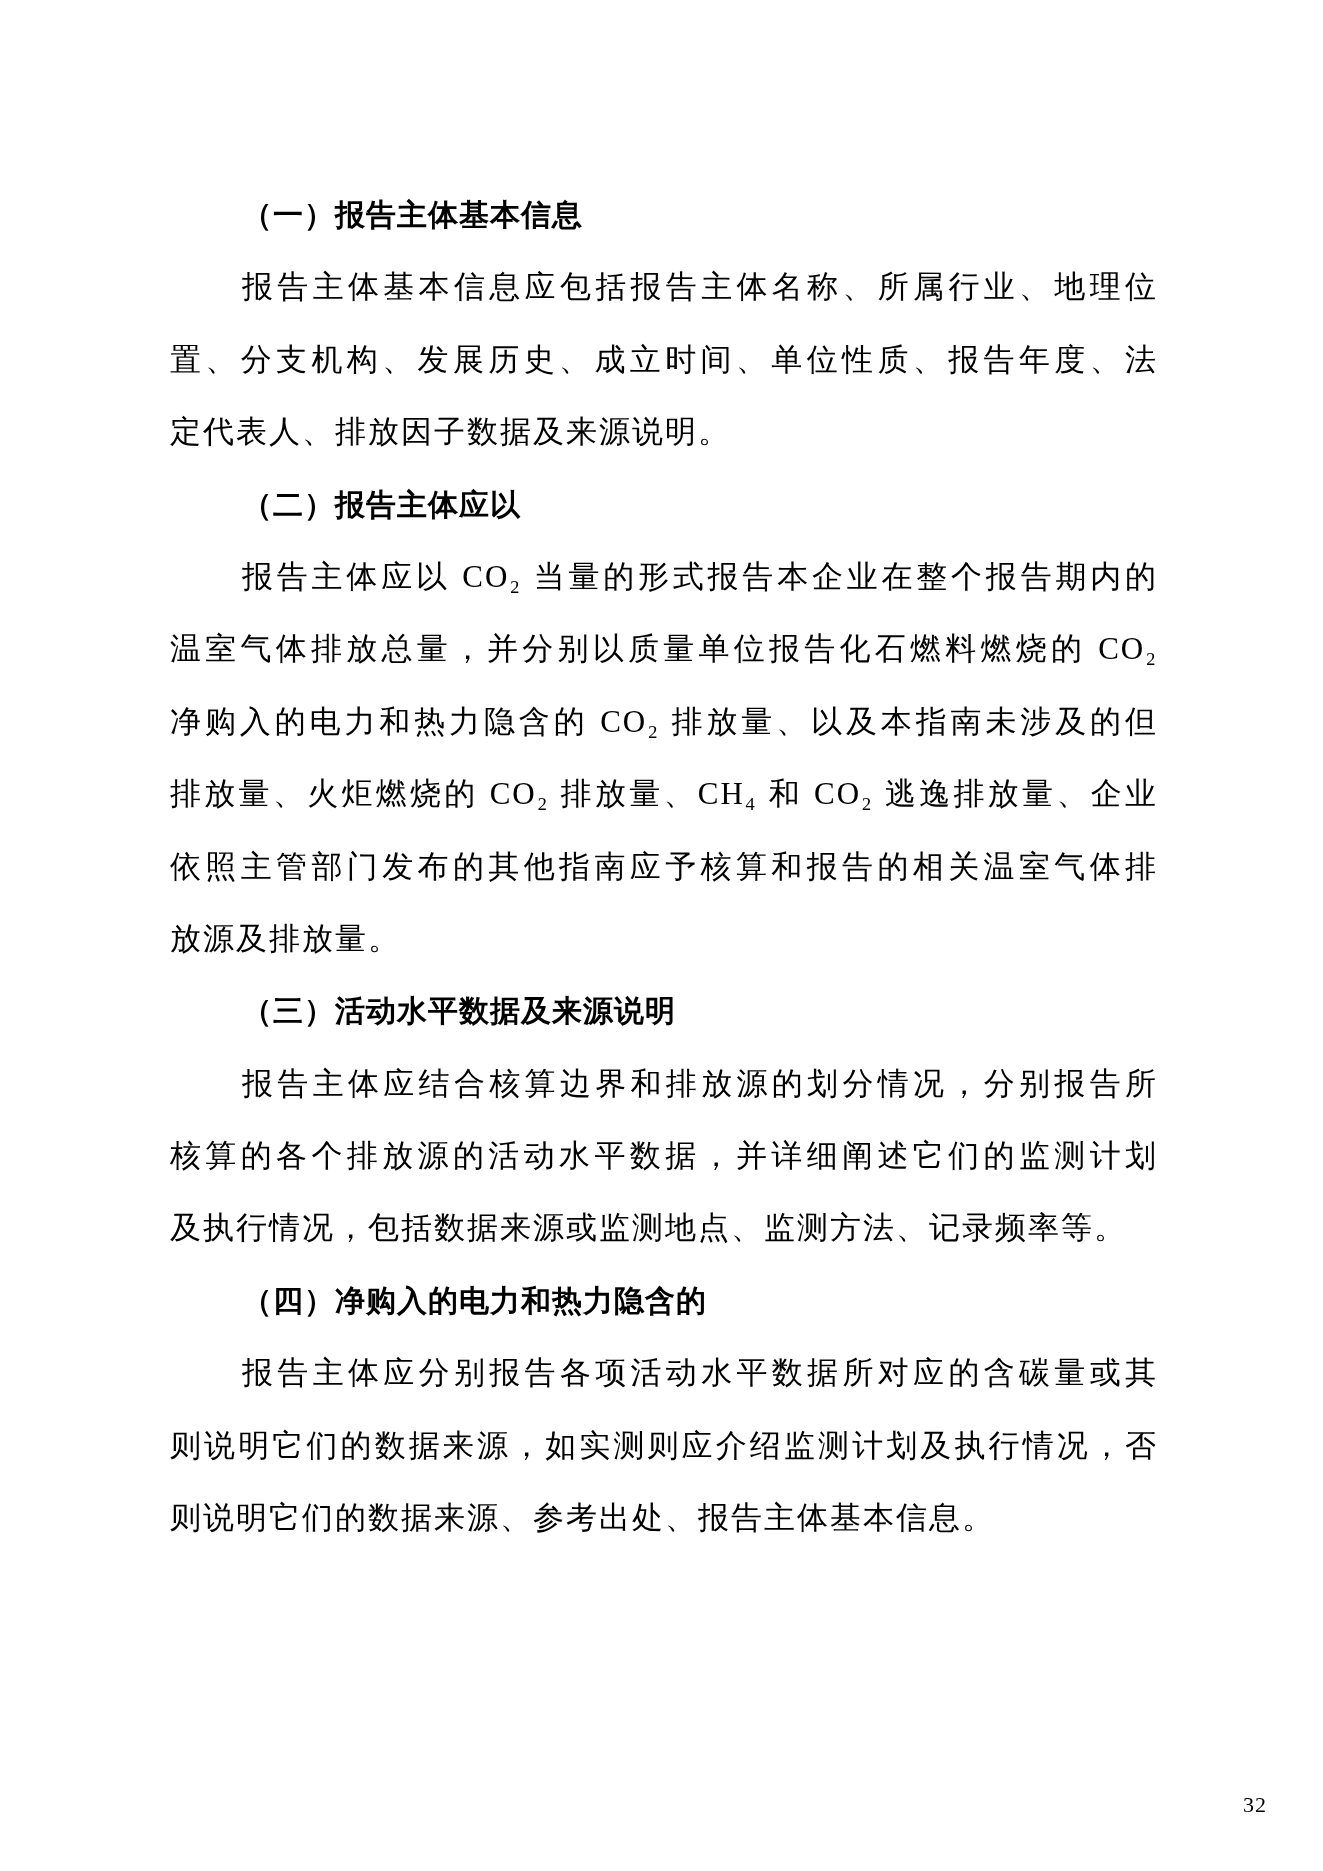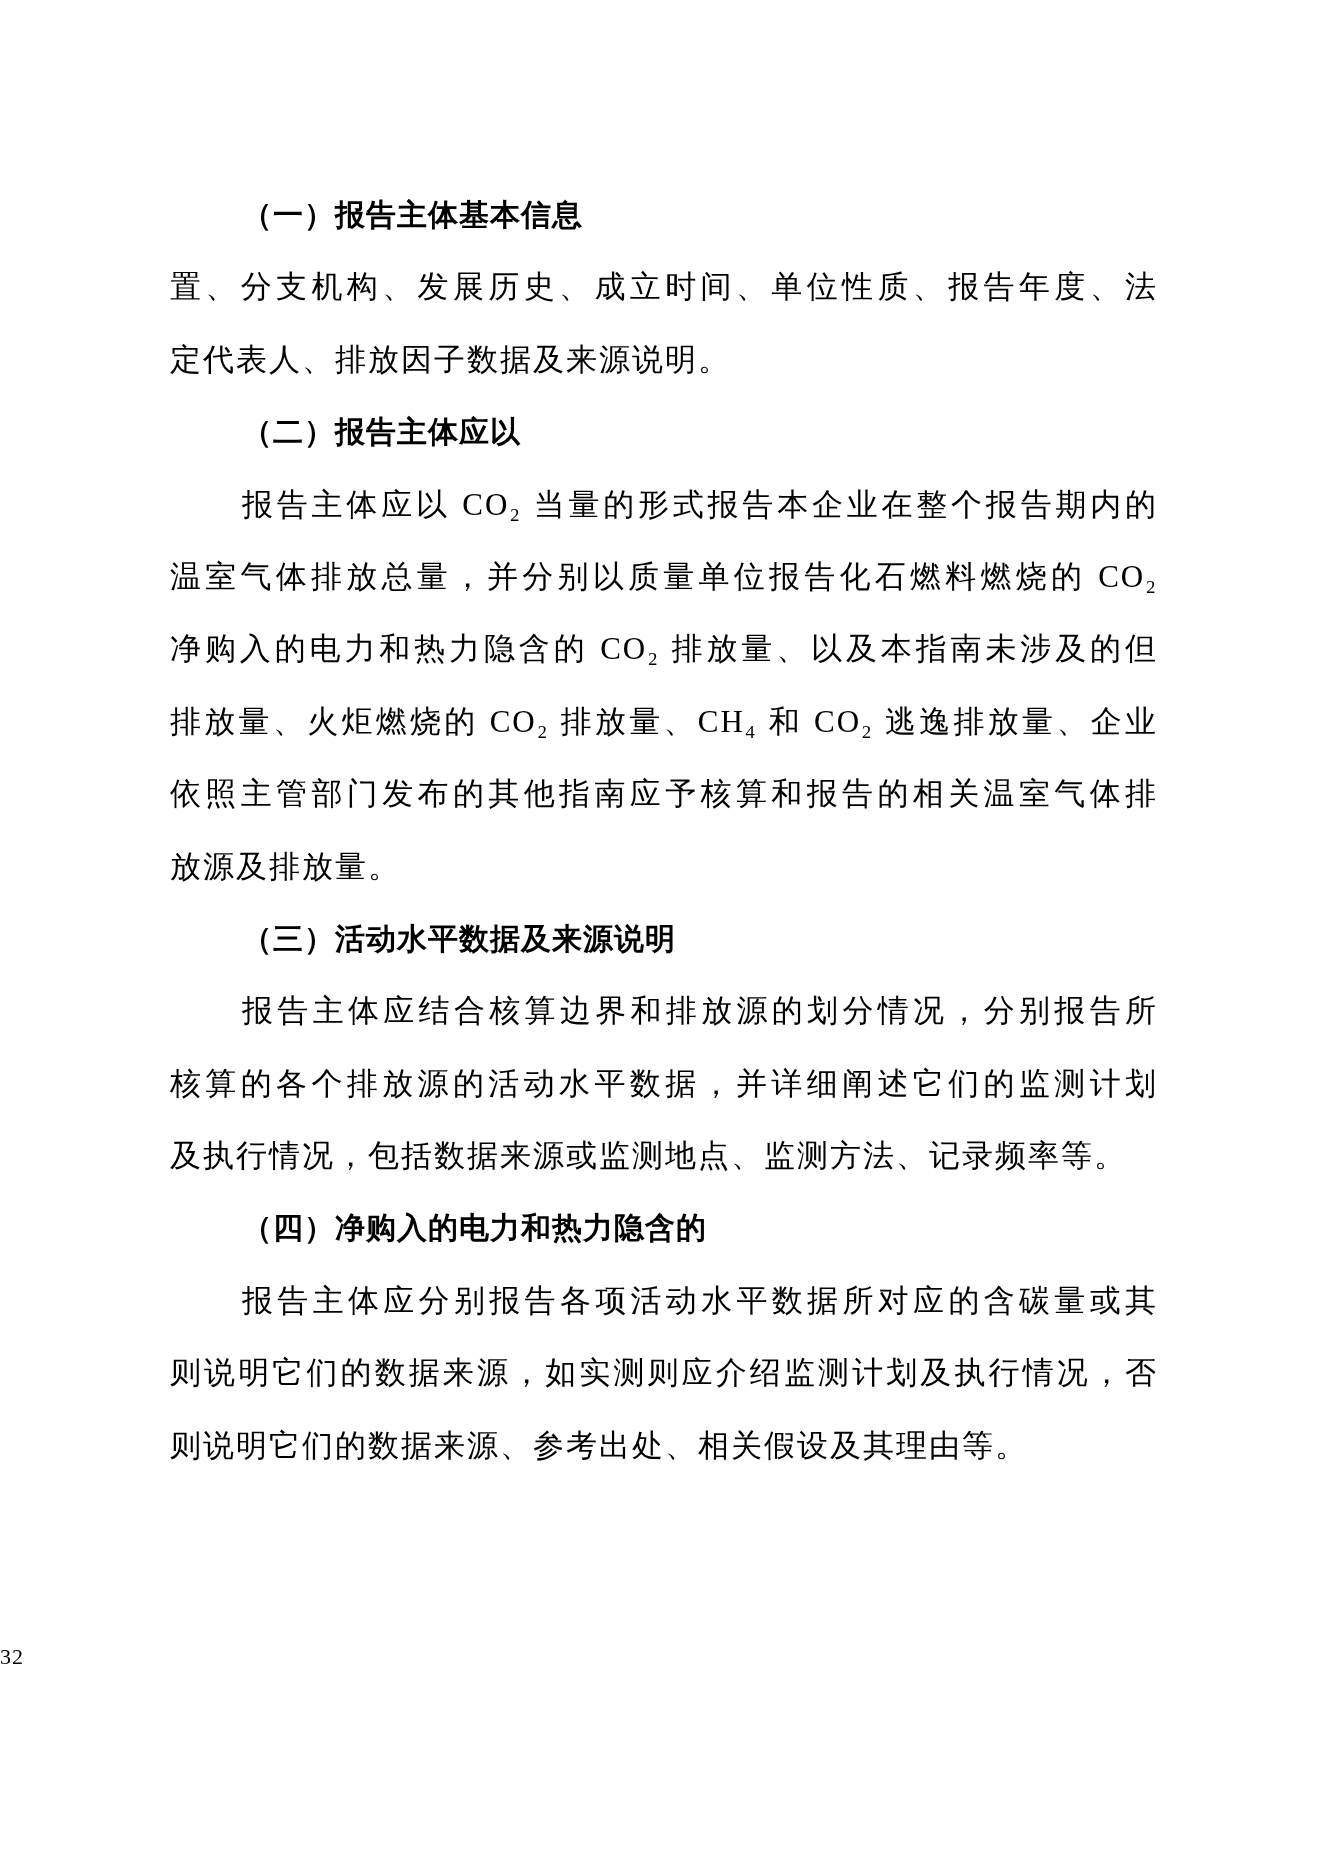--- a/index.html
+++ b/index.html
@@ -44,45 +44,46 @@
   .body-line.first {
     text-indent: 72px;
   }
   .body-line.last {
     text-align-last: left;
   }
   .page-number {
     position: absolute;
     left: 0;
     right: 56px;
-    top: 1644px;
-    text-align: left;
+    top: 1792px;
+    text-align: right;
     font-size: 22px;
     letter-spacing: 1px;
     font-family: Liberation Serif, serif;
   }
 </style>
 </head>
 <body>
 
 <div class="page">
   <div class="content" id="content">
       <div class="heading">（一）报告主体基本信息</div>
+      <div class="body-line first">报告主体基本信息应包括报告主体名称、所属行业、地理位</div>
       <div class="body-line">置、分支机构、发展历史、成立时间、单位性质、报告年度、法</div>
       <div class="body-line last">定代表人、排放因子数据及来源说明。</div>
       <div class="heading">（二）报告主体应以</div>
       <div class="body-line first">报告主体应以 CO₂ 当量的形式报告本企业在整个报告期内的</div>
       <div class="body-line">温室气体排放总量，并分别以质量单位报告化石燃料燃烧的 CO₂</div>
       <div class="body-line">净购入的电力和热力隐含的 CO₂ 排放量、以及本指南未涉及的但</div>
       <div class="body-line">排放量、火炬燃烧的 CO₂ 排放量、CH₄ 和 CO₂ 逃逸排放量、企业</div>
       <div class="body-line">依照主管部门发布的其他指南应予核算和报告的相关温室气体排</div>
       <div class="body-line last">放源及排放量。</div>
       <div class="heading">（三）活动水平数据及来源说明</div>
       <div class="body-line first">报告主体应结合核算边界和排放源的划分情况，分别报告所</div>
       <div class="body-line">核算的各个排放源的活动水平数据，并详细阐述它们的监测计划</div>
       <div class="body-line last">及执行情况，包括数据来源或监测地点、监测方法、记录频率等。</div>
       <div class="heading">（四）净购入的电力和热力隐含的</div>
       <div class="body-line first">报告主体应分别报告各项活动水平数据所对应的含碳量或其</div>
       <div class="body-line">则说明它们的数据来源，如实测则应介绍监测计划及执行情况，否</div>
-      <div class="body-line last">则说明它们的数据来源、参考出处、相关假设及其理由等。</div>
+      <div class="body-line last">则说明它们的数据来源、参考出处、报告主体基本信息。</div>
     </div>
   <div class="page-number">32</div>
 </div>
 
 </body></html>

